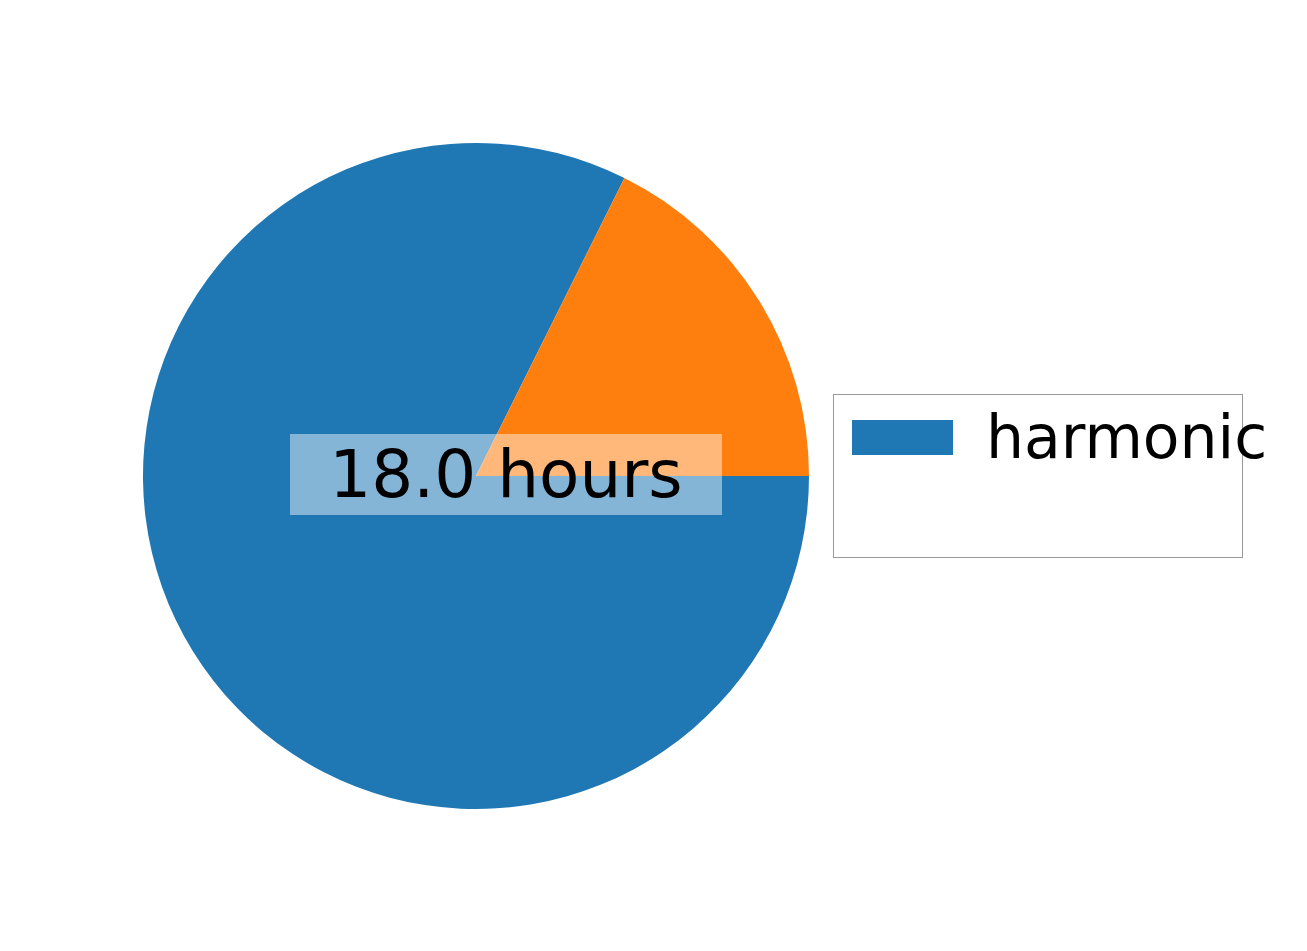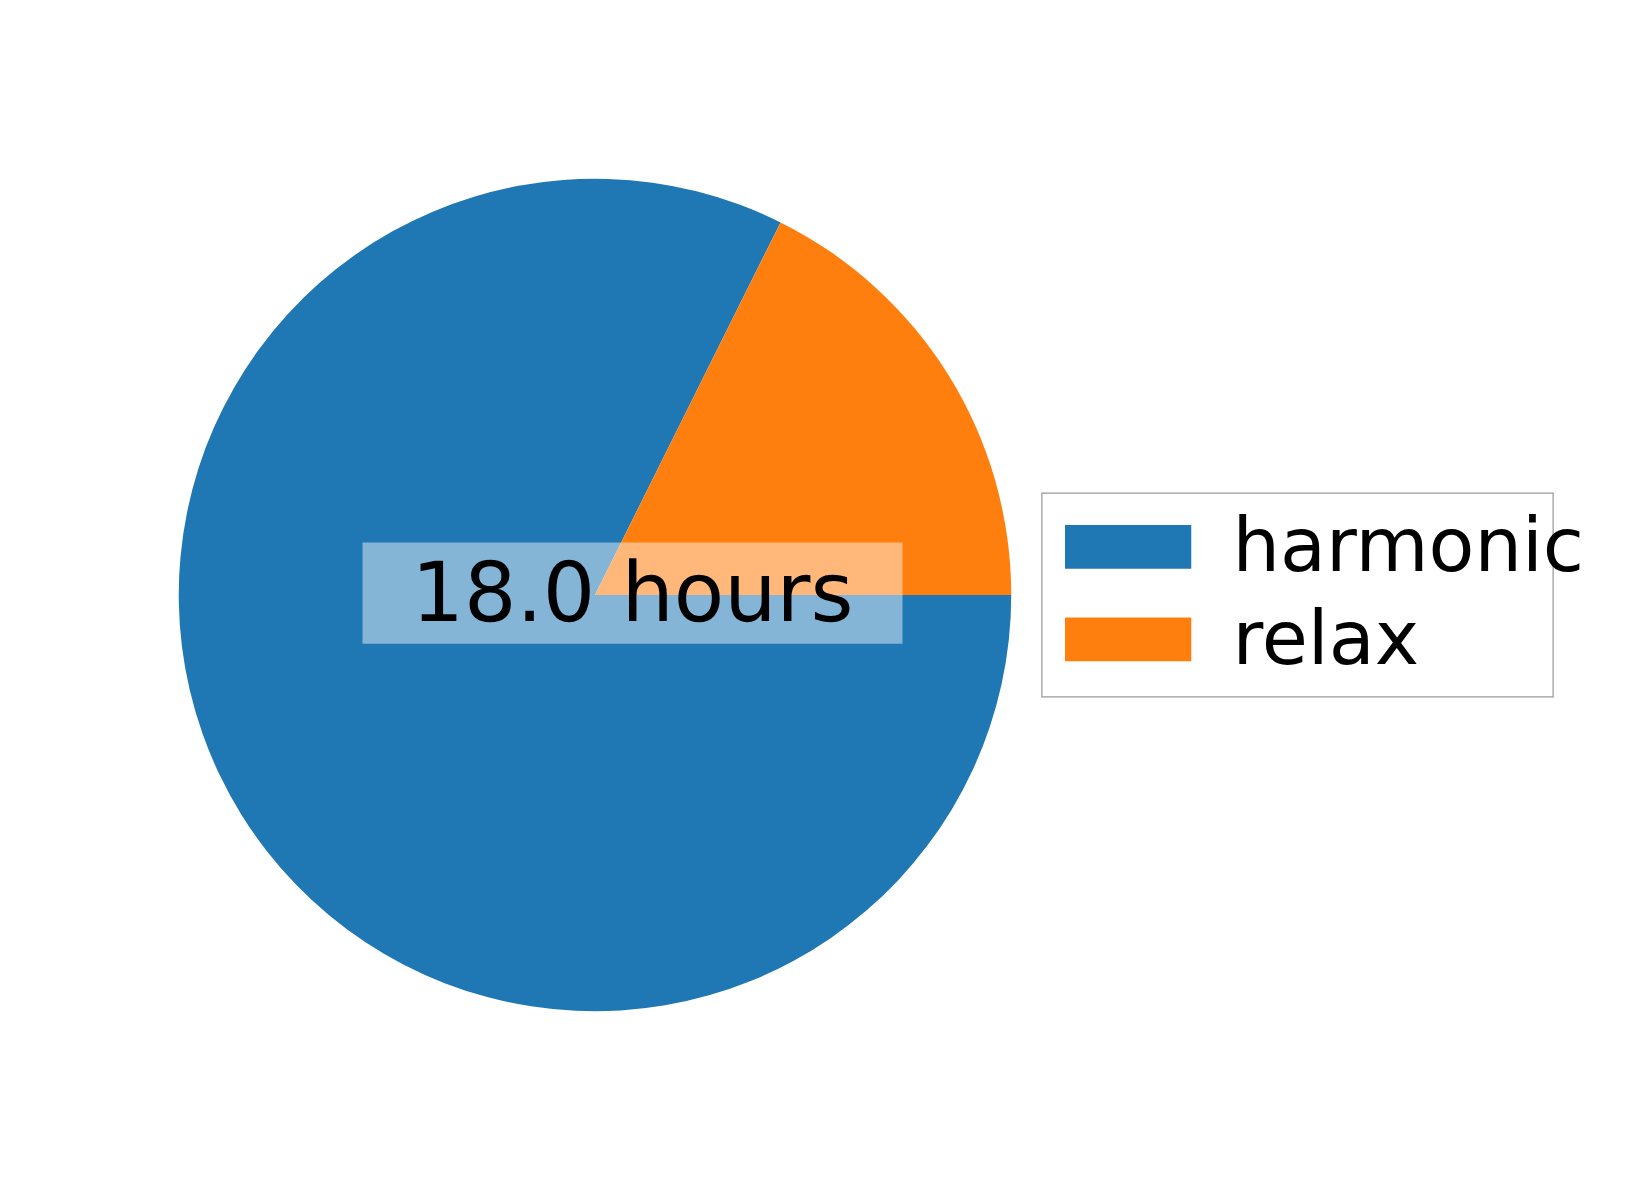--- a/index.html
+++ b/index.html
@@ -98,19 +98,15 @@
 
   <div id="center-label" style="background: rgba(255, 255, 255, 0.45);">
     <span id="center-label-text" style="color: rgb(0, 0, 0);">18.0 hours</span>
   </div>
 
   <div id="legend" style="border-color: rgb(153, 153, 153); background: rgb(255, 255, 255);">
     <div class="legend-row" id="legend-row-0">
       <span class="legend-swatch" style="background:#1f77b4"></span>
       <span class="legend-label">harmonic</span>
     </div>
-    <div class="legend-row" id="legend-row-1">
-      <span class="legend-swatch" style="background:#ff7f0e"></span>
-      <span class="legend-label">relax</span>
-    </div>
   </div>
 
 </div>
 
 </body></html>

